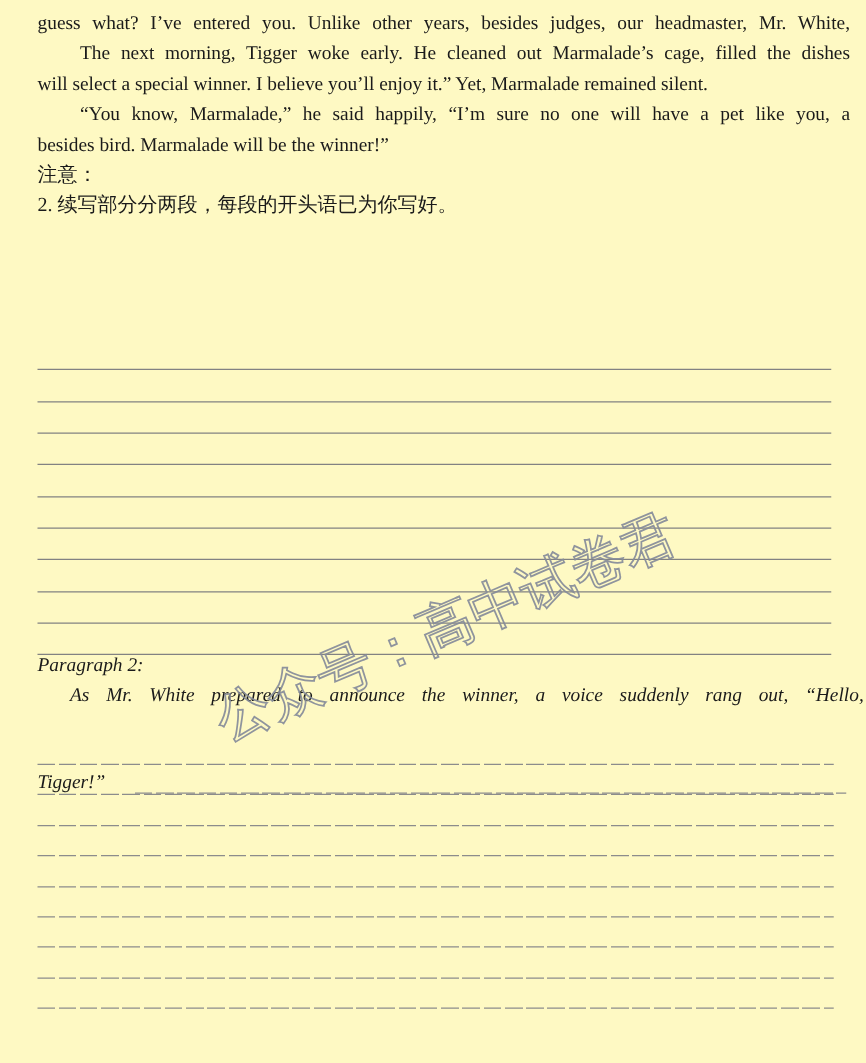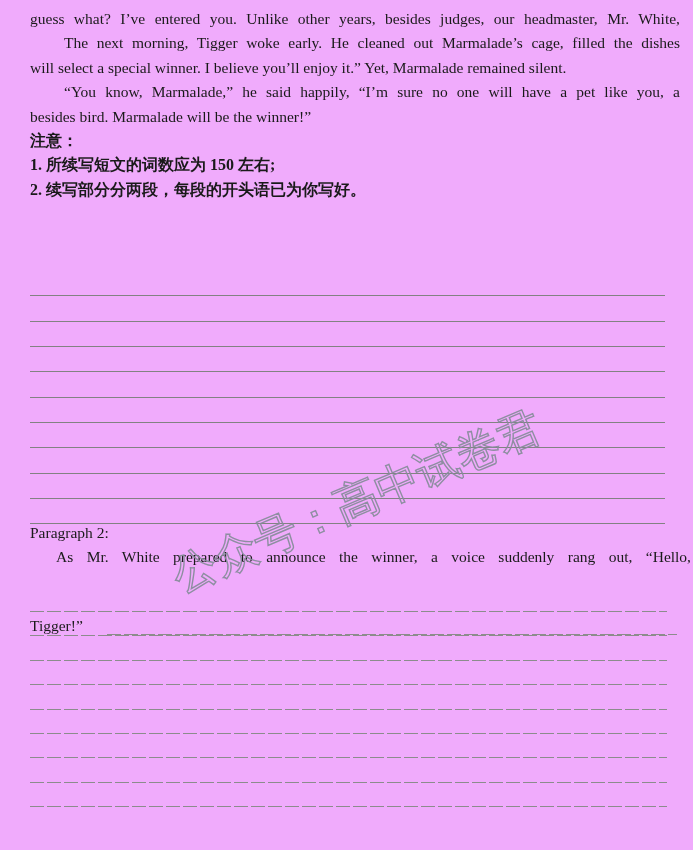--- a/index.html
+++ b/index.html
@@ -1,32 +1,32 @@
 <!DOCTYPE html>
 <html><head>
 <meta charset="utf-8">
 <style>
   html,body{margin:0;padding:0;}
   body{
     width:693px;height:850px;background:#ffffff;position:relative;overflow:hidden;
     font-family:"Liberation Serif","DejaVu Serif",serif;color:#1a1a1a;
   }
-  .page{position:absolute;inset:0;background:#f0abfc;}
+  .page{position:absolute;inset:0;background:#fef9c3;}
   
   .top-text{position:absolute;top:7px;left:30px;right:13px;}
   .tl{font-size:15.5px;line-height:24.4px;text-align:left;}
   .just{text-align:justify;text-align-last:justify;}
   .ind{text-indent:34px;}
   .ind-sm{text-indent:26px;}
-  .cjk{font-size:16px;font-weight:bold;}
+  .cjk{font-size:16px;}
   
   .lines1{position:absolute;top:271px;left:30px;width:635px;}
   .solid-line{height:24.35px;border-bottom:1.5px solid #828282;}
   
-  .p2block{position:absolute;top:521px;left:30px;right:2px;}
+  .p2block{position:absolute;top:521px;left:30px;right:2px;font-style:italic;}
   .row{display:flex;align-items:stretch;margin-top:44px;}
   .row > span{white-space:nowrap;}
   .fill-line{
     flex:1;margin-left:24px;margin-right:14px;height:21px;
     background:repeating-linear-gradient(90deg,#8c8c8c 0 14px,rgba(0,0,0,0) 14px 17px) left bottom / 100% 1.3px no-repeat;
   }
   
   .lines2{position:absolute;top:588px;left:30px;width:637px;}
   .dashed-line{
     height:24.4px;
@@ -47,21 +47,20 @@
 
 <div class="page">
 
   <div class="top-text">
     <div class="tl just">guess what? I’ve entered you. Unlike other years, besides judges, our headmaster, Mr. White,</div>
     <div class="tl just ind">The next morning, Tigger woke early. He cleaned out Marmalade’s cage, filled the dishes</div>
     <div class="tl">will select a special winner. I believe you’ll enjoy it.” Yet, Marmalade remained silent.</div>
     <div class="tl just ind">“You know, Marmalade,” he said happily, “I’m sure no one will have a pet like you, a</div>
     <div class="tl">besides bird. Marmalade will be the winner!”</div>
     <div class="tl cjk">注意：</div>
-    <div class="tl cjk">1. 所续写短文的词数应为 150 左右;</div>
     <div class="tl cjk">2. 续写部分分两段，每段的开头语已为你写好。</div>
   </div>
 
   <div class="lines1">
       <div class="solid-line"></div>
       <div class="solid-line"></div>
       <div class="solid-line"></div>
       <div class="solid-line"></div>
       <div class="solid-line"></div>
       <div class="solid-line"></div>

